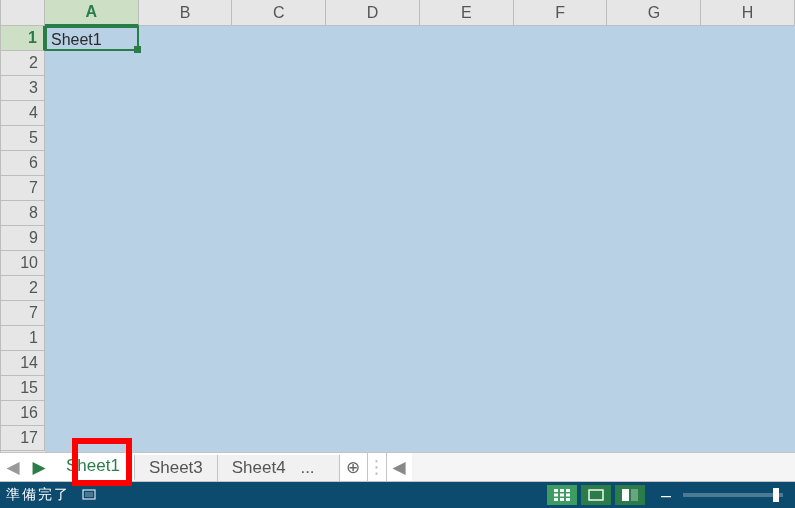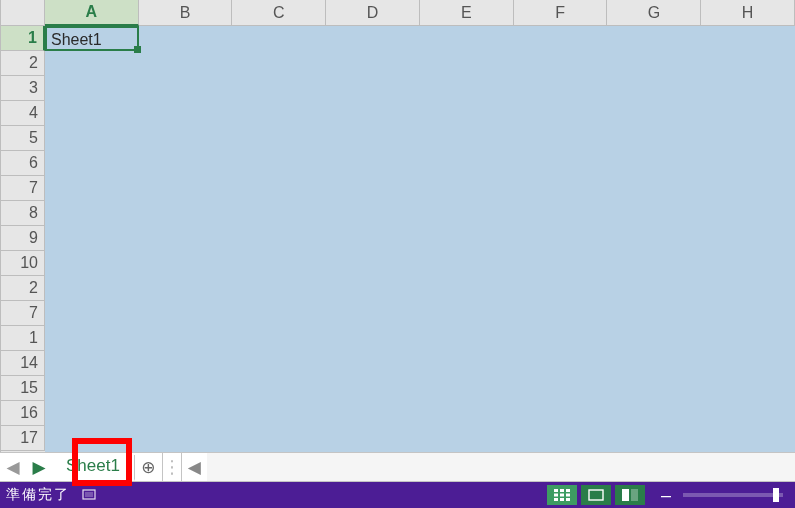--- a/index.html
+++ b/index.html
@@ -75,21 +75,21 @@
   }
   .h-scroll-track { flex:1; background:#f5f5f5; }
 
   .highlight-box {
     position:absolute; border:6px solid #ff0000; pointer-events:none;
     width:60px; height:48px; left:72px; bottom:22px;
   }
 
   
   .status-bar {
-    height:26px; background:#4c1d95; color:#fff; display:flex; align-items:center;
+    height:26px; background:#0c4a6e; color:#fff; display:flex; align-items:center;
     font-size:14px; padding:0 6px;
   }
   .status-text { margin-right:12px; letter-spacing:2px; }
   .macro-icon { font-size:13px; opacity:.85; }
   .spacer { flex:1; }
   .view-btn {
     width:30px; height:20px; margin:0 2px; display:flex; align-items:center; justify-content:center;
     background:#2a7d49; cursor:pointer;
   }
   .view-btn.active { background:#3d9c62; }
@@ -148,20 +148,25 @@
         </div>
       </div>
     </div>
   </div>
 
   <div class="tab-strip">
     <div class="nav-btn">◀</div>
     <div class="nav-btn enabled">▶</div>
     <div class="tabs">
       <div class="tab active">Sheet1</div>
+      <div class="tab">Sheet3</div>
+      <div class="tab">
+        <span>Sheet4</span>
+        <span class="tab-more">...</span>
+      </div>
     </div>
     <div class="add-sheet">⊕</div>
     <div class="tab-drag-dots">⋮</div>
     <div class="h-scroll-left">◀</div>
     <div class="h-scroll-track"></div>
   </div>
 
   <div class="status-bar">
     <span class="status-text">準備完了</span>
     <span class="macro-icon">

